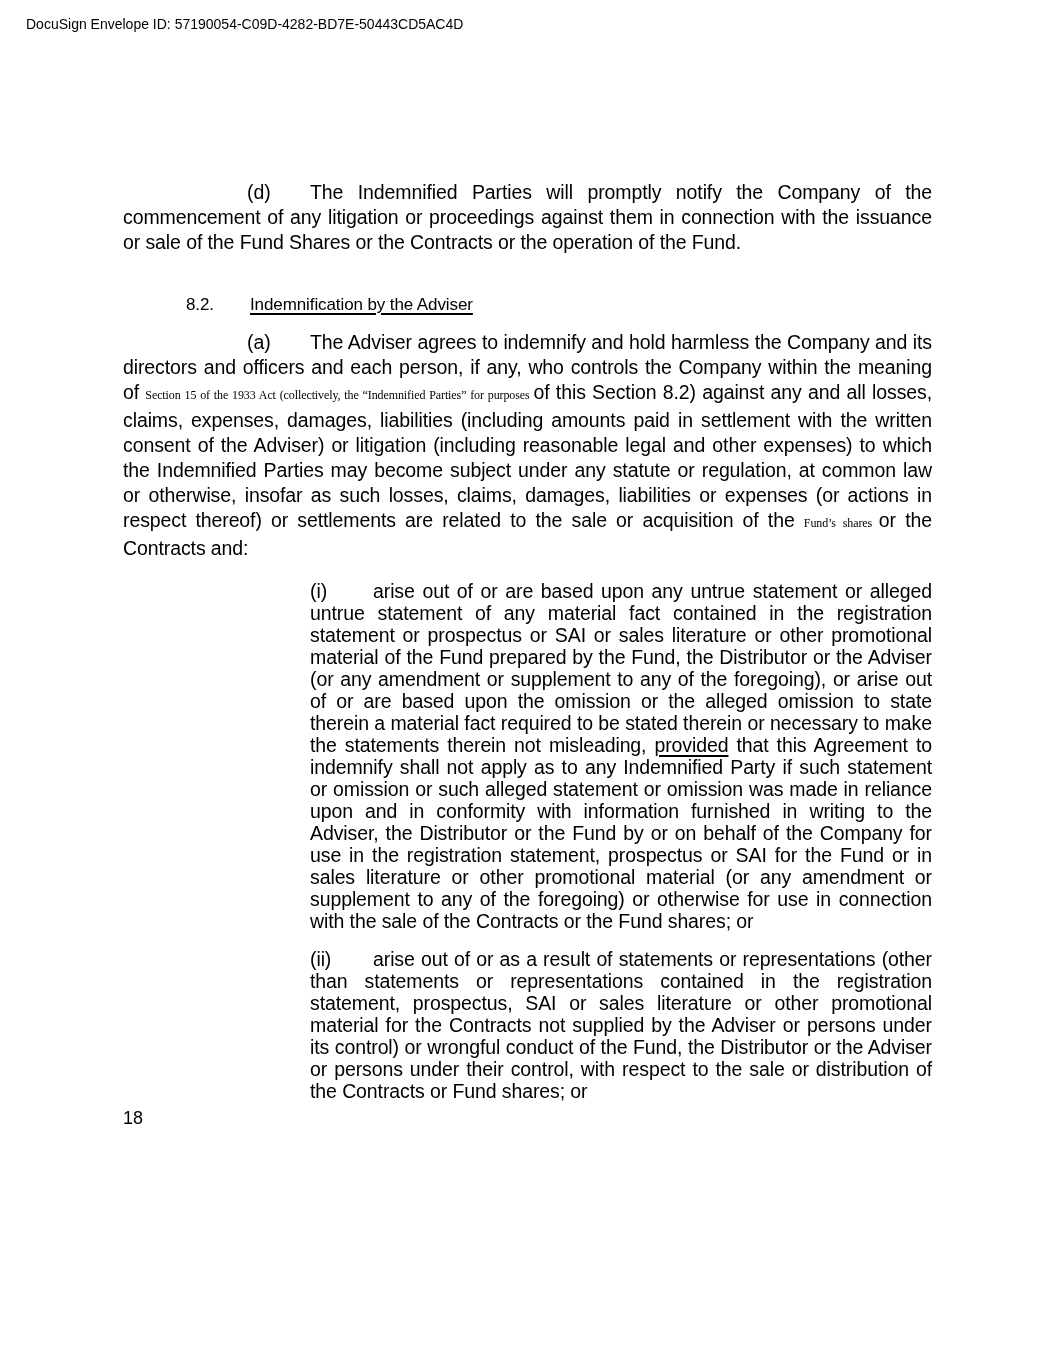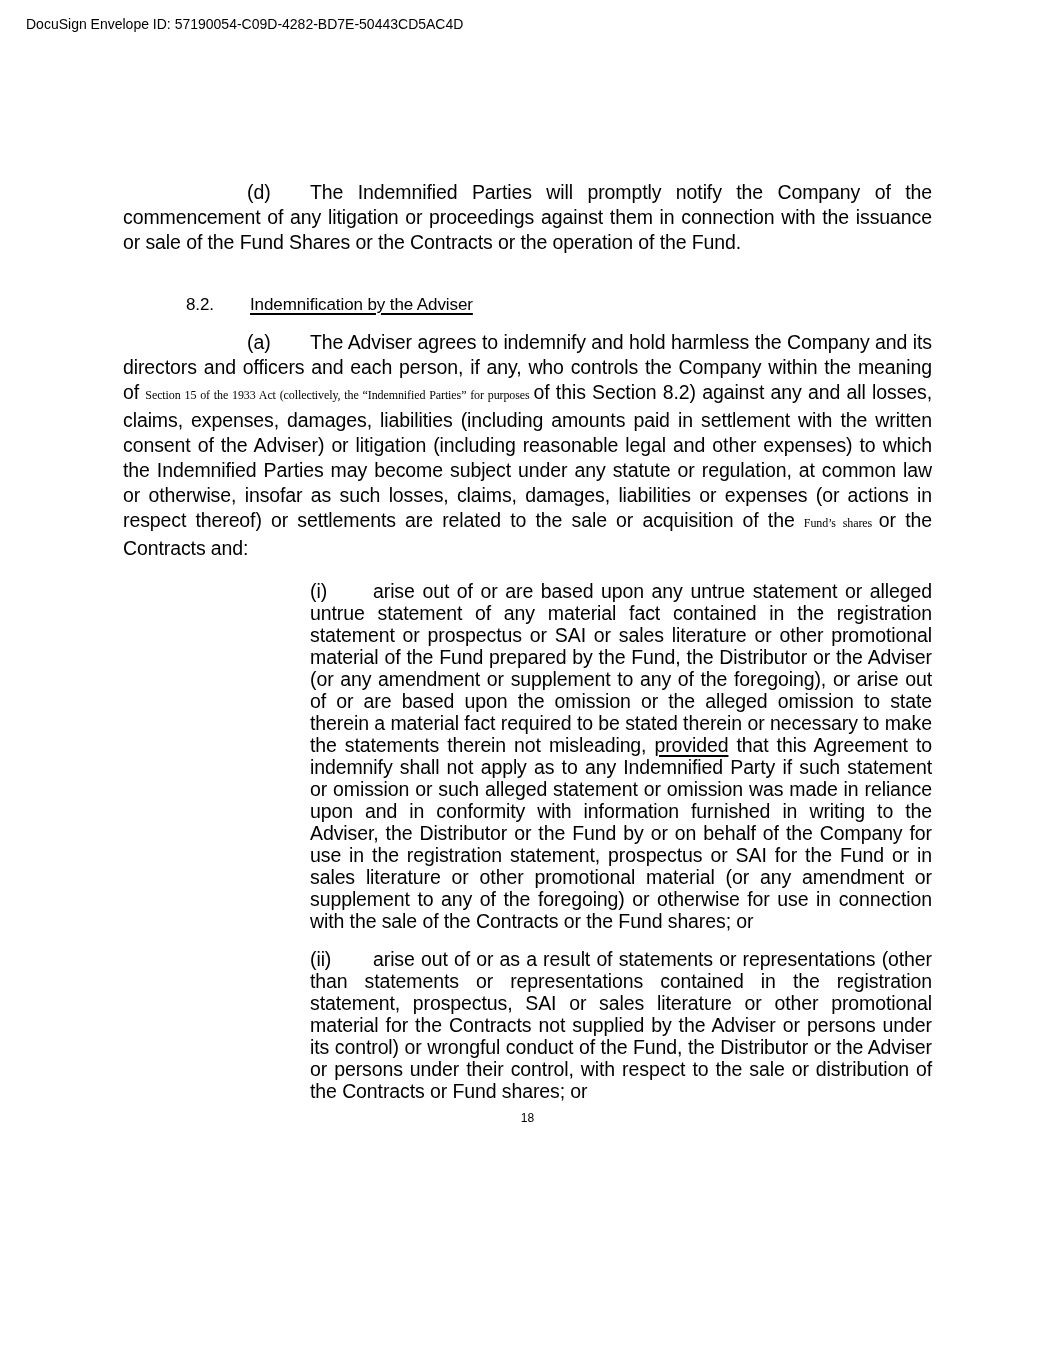--- a/index.html
+++ b/index.html
@@ -71,22 +71,22 @@
     font-family: "Liberation Serif", "DejaVu Serif", serif;
     font-size: 12px;
   }
   .uline {
     text-decoration: underline;
     text-decoration-thickness: 1.5px;
     text-underline-offset: 3px;
   }
   .page-number {
     margin-top: 4px;
-    text-align: center;
-    font-size: 12px;
+    text-align: left;
+    font-size: 18px;
     line-height: 25px;
   }
 </style>
 </head>
 <body>
 
 <div class="docusign-header">DocuSign Envelope ID: 57190054-C09D-4282-BD7E-50443CD5AC4D</div>
 
 <div class="content">
 

